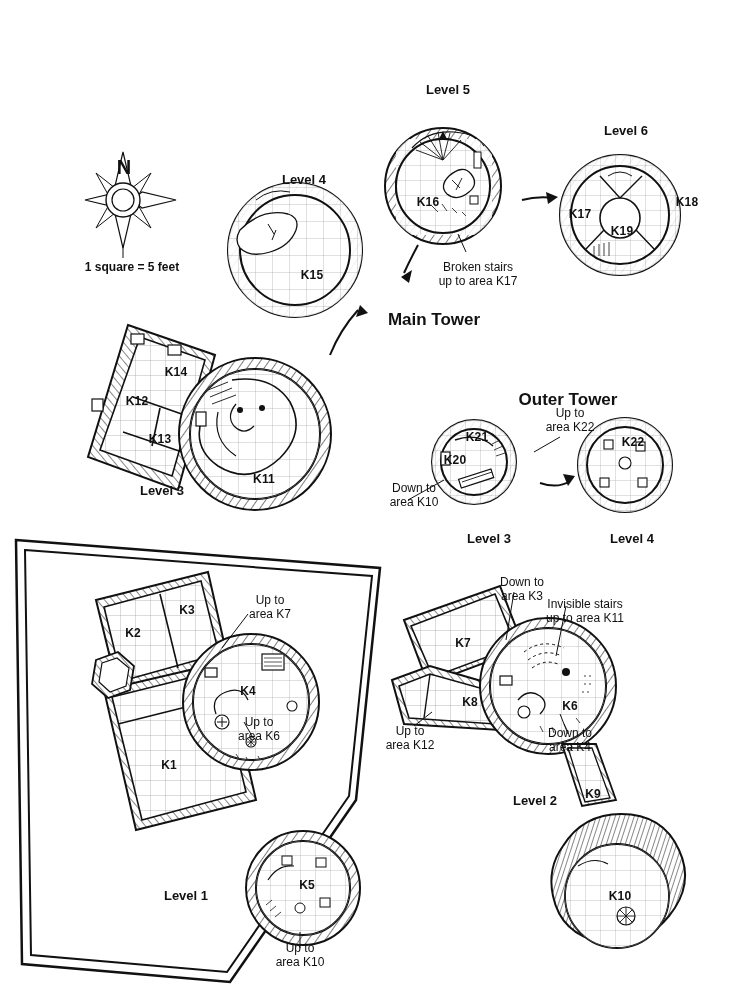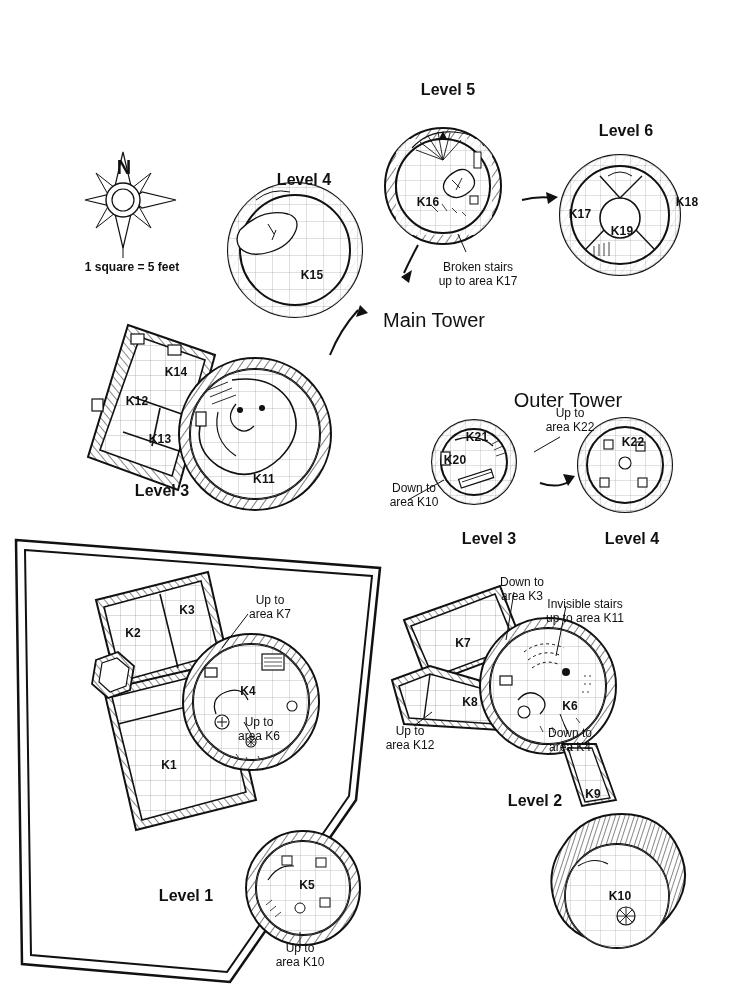--- a/index.html
+++ b/index.html
@@ -32,25 +32,25 @@
     white-space: pre;
     line-height: 1.15;
   }
   .room-label {
     font-weight: bold;
     font-size: 12px;
     letter-spacing: 0.2px;
   }
   .level-label {
     font-weight: bold;
-    font-size: 16px;
+    font-size: 13px;
   }
   .section-label {
-    font-weight: normal;
-    font-size: 20px;
+    font-weight: bold;
+    font-size: 17px;
   }
   .note {
     font-size: 12px;
     text-align: center;
     line-height: 1.2;
   }
   .scale-label {
     font-weight: bold;
     font-size: 12px;
   }

